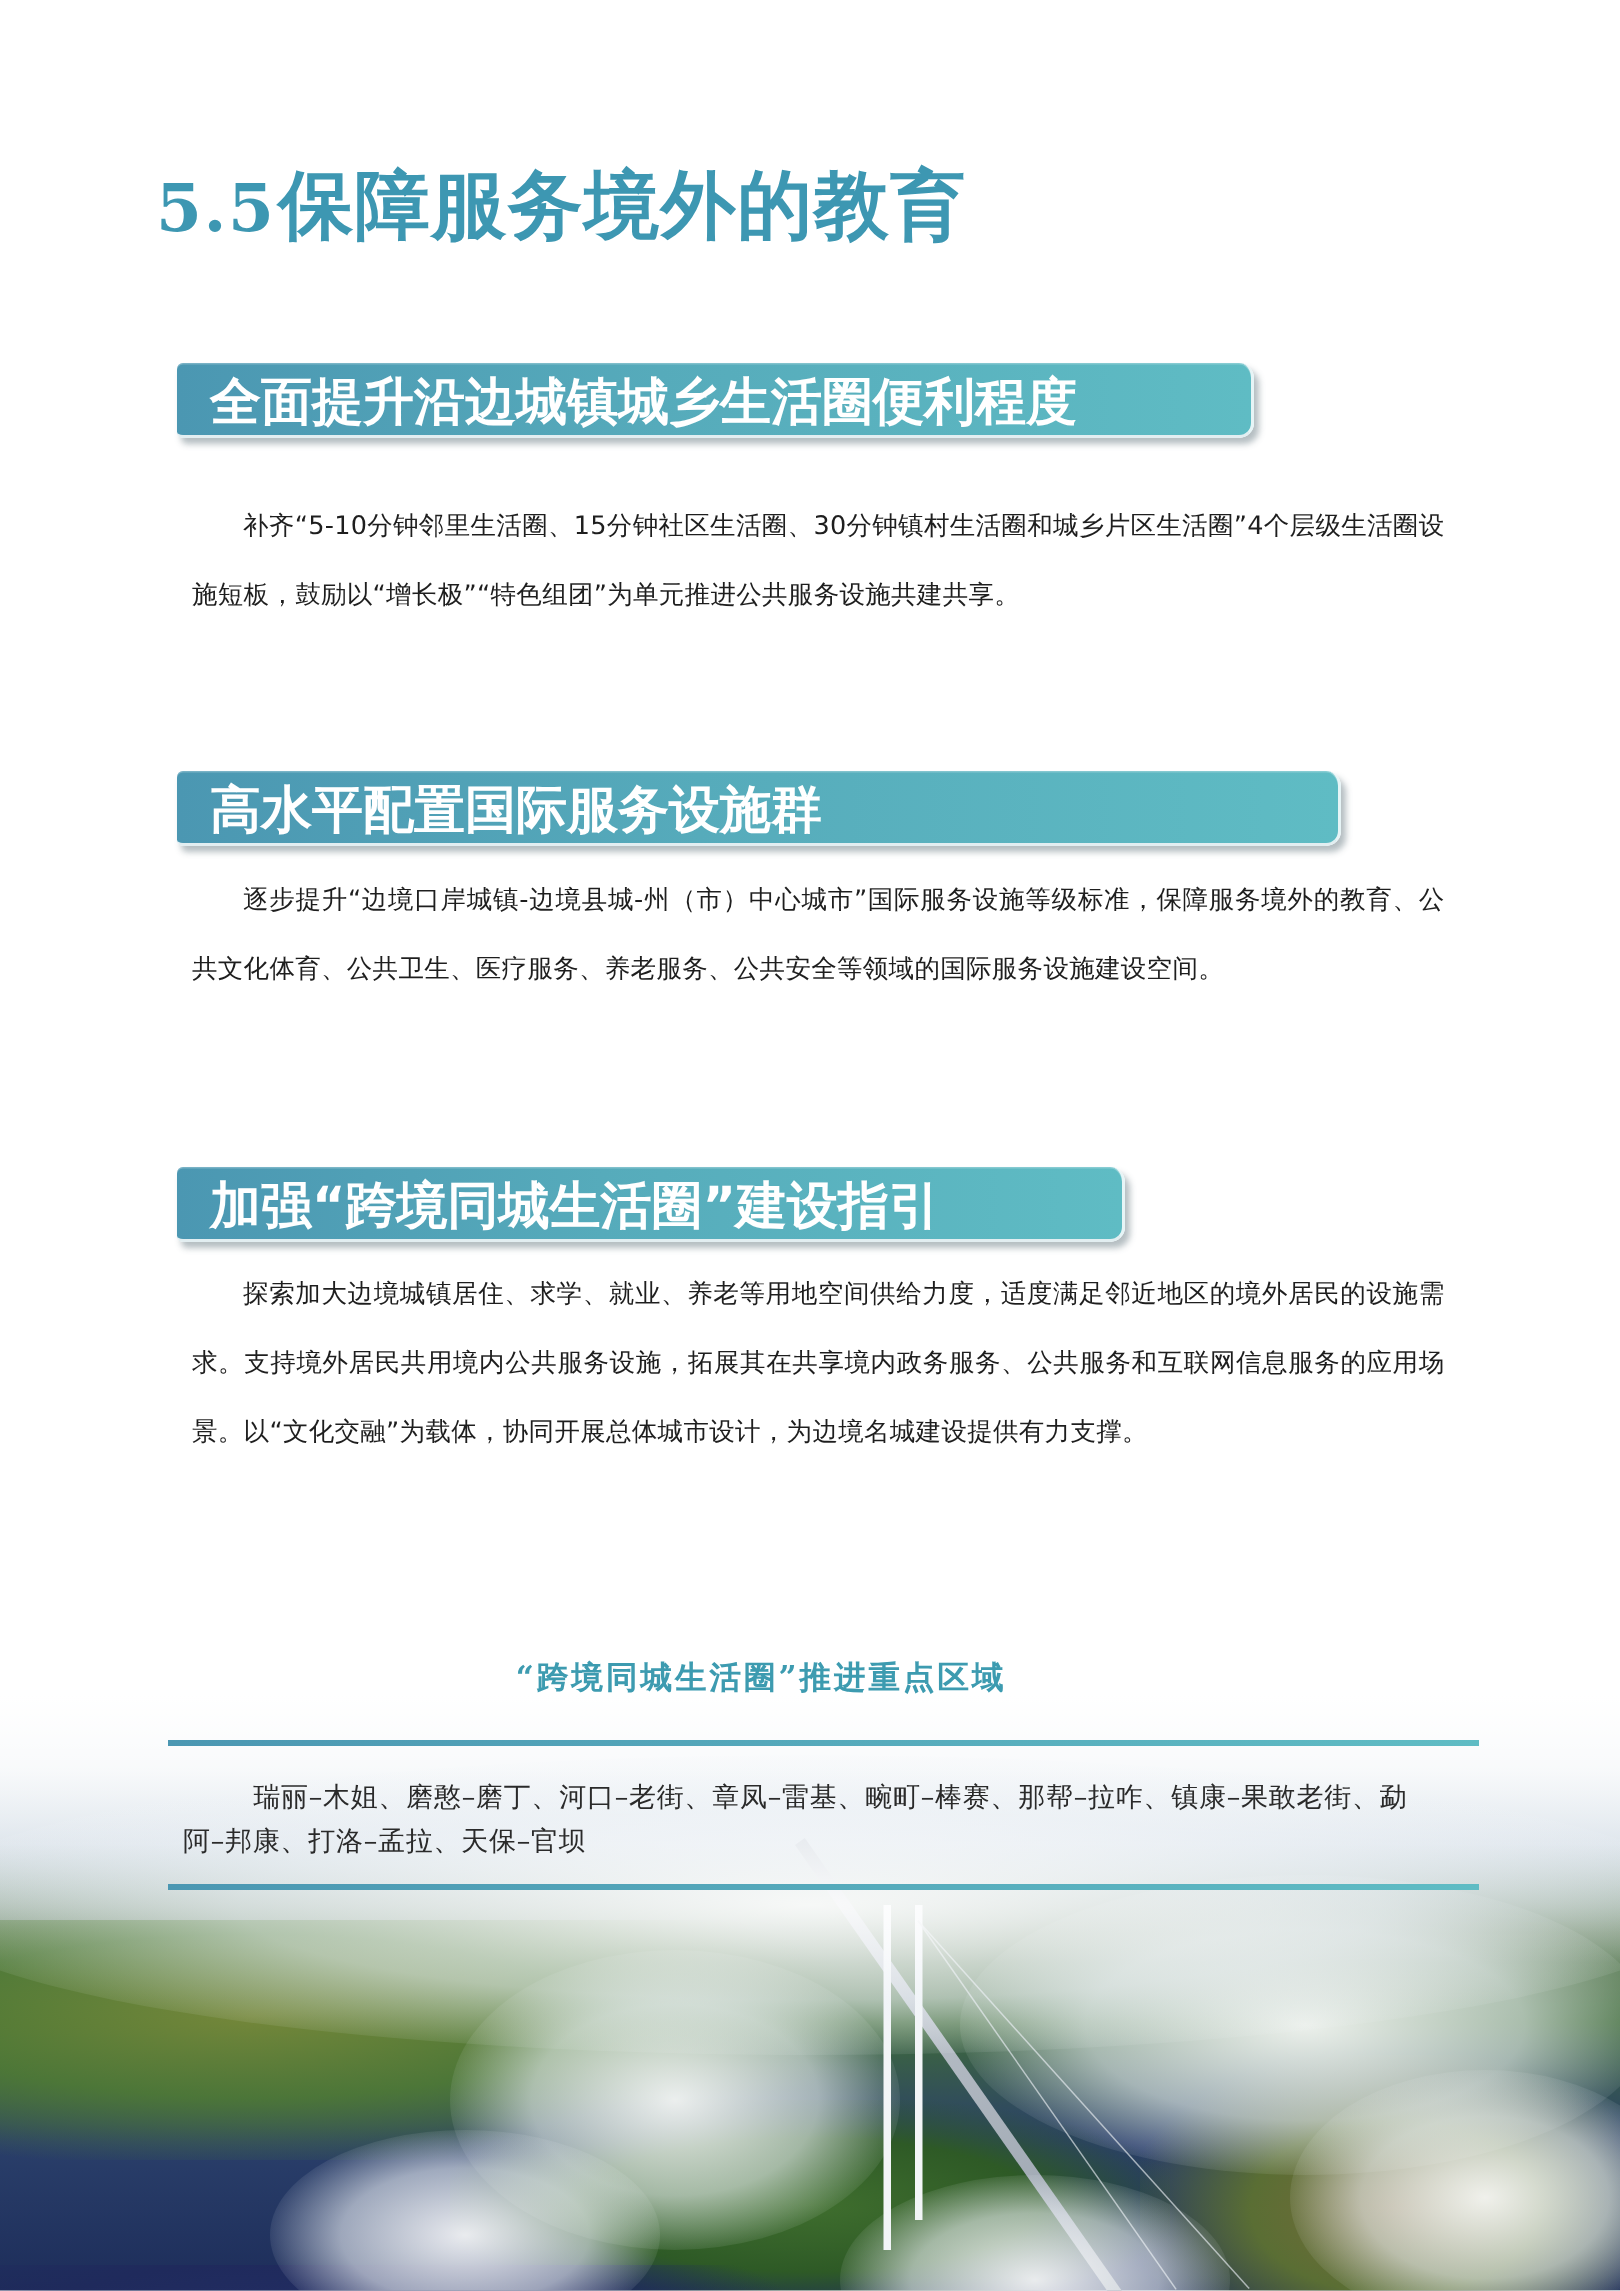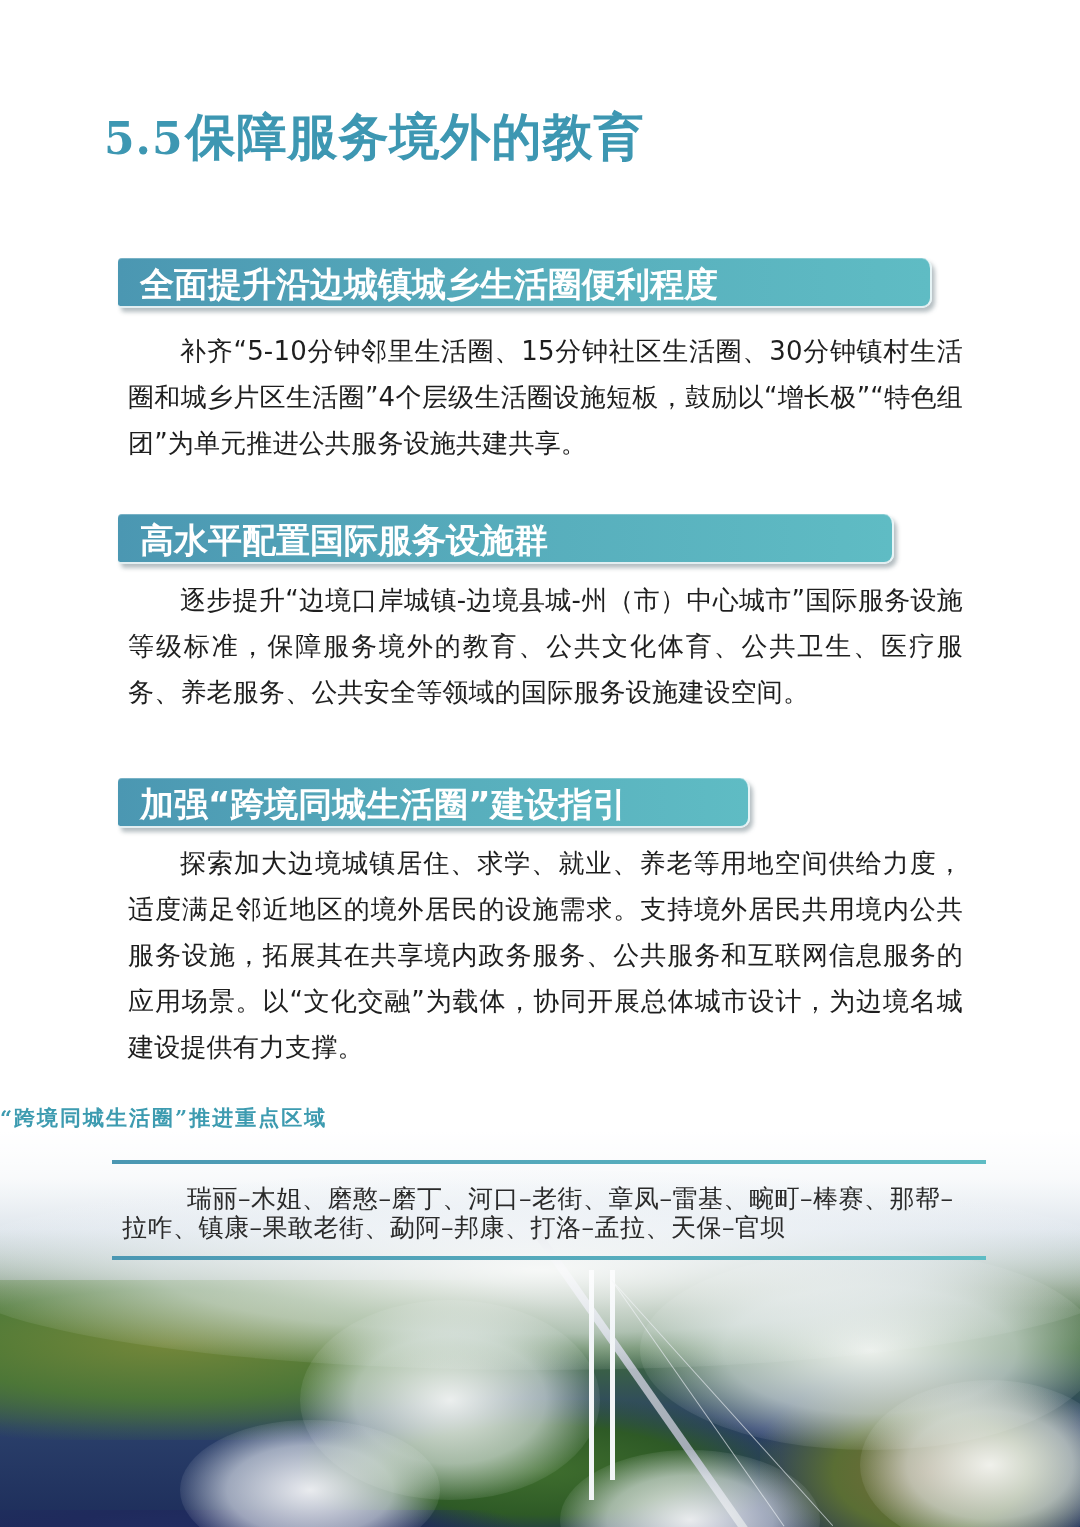--- a/index.html
+++ b/index.html
@@ -97,50 +97,50 @@
       line-height: 38px;
       white-space: nowrap;
       letter-spacing: 0px;
     }
 
     
     .para {
       position: absolute;
       left: 128px;
       width: 835px;
-      font-size: 26px;
+      font-size: 17px;
       line-height: 46px;
       color: #1e1e1e;
       text-align: justify;
       text-indent: 2em;
       letter-spacing: 0.2px;
     }
 
     
     .focus-title {
       position: absolute;
       left: 0; width: 1015px; top: 1104px;
-      text-align: left;
+      text-align: center;
       font-family: "DejaVu Serif", serif;
       font-weight: bold;
       font-size: 21px;
       color: #3d9bb0;
       letter-spacing: 2px;
     }
     .rule {
       position: absolute;
       left: 112px; width: 874px; height: 4px;
       background: linear-gradient(90deg, #4b97b2, #5fbcc4);
     }
     .focus-list {
       position: absolute;
       left: 122px; top: 1184px;
       width: 840px;
       font-family: "DejaVu Serif", serif;
-      font-size: 25px;
+      font-size: 18px;
       line-height: 29px;
       color: #2a2a2a;
       text-indent: 2.6em;
       letter-spacing: 0.5px;
     }
   </style>
 </head>
 <body>
 
 <div class="photo">
@@ -159,21 +159,21 @@
   <div class="cloud" style="left:640px; top:120px; width:460px; height:200px;"></div>
   <div class="cloud" style="left:860px; top:250px; width:260px; height:170px;"></div>
   <div class="cloud" style="left:560px; top:320px; width:260px; height:140px;"></div>
   <div class="cloud" style="left:-60px; top:40px; width:1200px; height:200px;"></div>
 </div>
 
 <h1 class="page-title">
   <span class="num">5.5</span><span>保障服务境外的教育</span>
 </h1>
 
-<div class="section-bar" style="top:258px; width:814px;padding-left:11px;">
+<div class="section-bar" style="top:242px; width:718px;padding-left:11px;">
   <span class="bar-text">全面提升沿边城镇城乡生活圈便利程度</span>
 </div>
 <p class="para" style="top:328px;">补齐“5-10分钟邻里生活圈、15分钟社区生活圈、30分钟镇村生活圈和城乡片区生活圈”4个层级生活圈设施短板，鼓励以“增长极”“特色组团”为单元推进公共服务设施共建共享。</p>
 
 <div class="section-bar" style="top:514px; width:776px;">
   <span class="bar-text">高水平配置国际服务设施群</span>
 </div>
 <p class="para" style="top:577px;">逐步提升“边境口岸城镇-边境县城-州（市）中心城市”国际服务设施等级标准，保障服务境外的教育、公共文化体育、公共卫生、医疗服务、养老服务、公共安全等领域的国际服务设施建设空间。</p>
 
 <div class="section-bar" style="top:778px; width:632px;">

